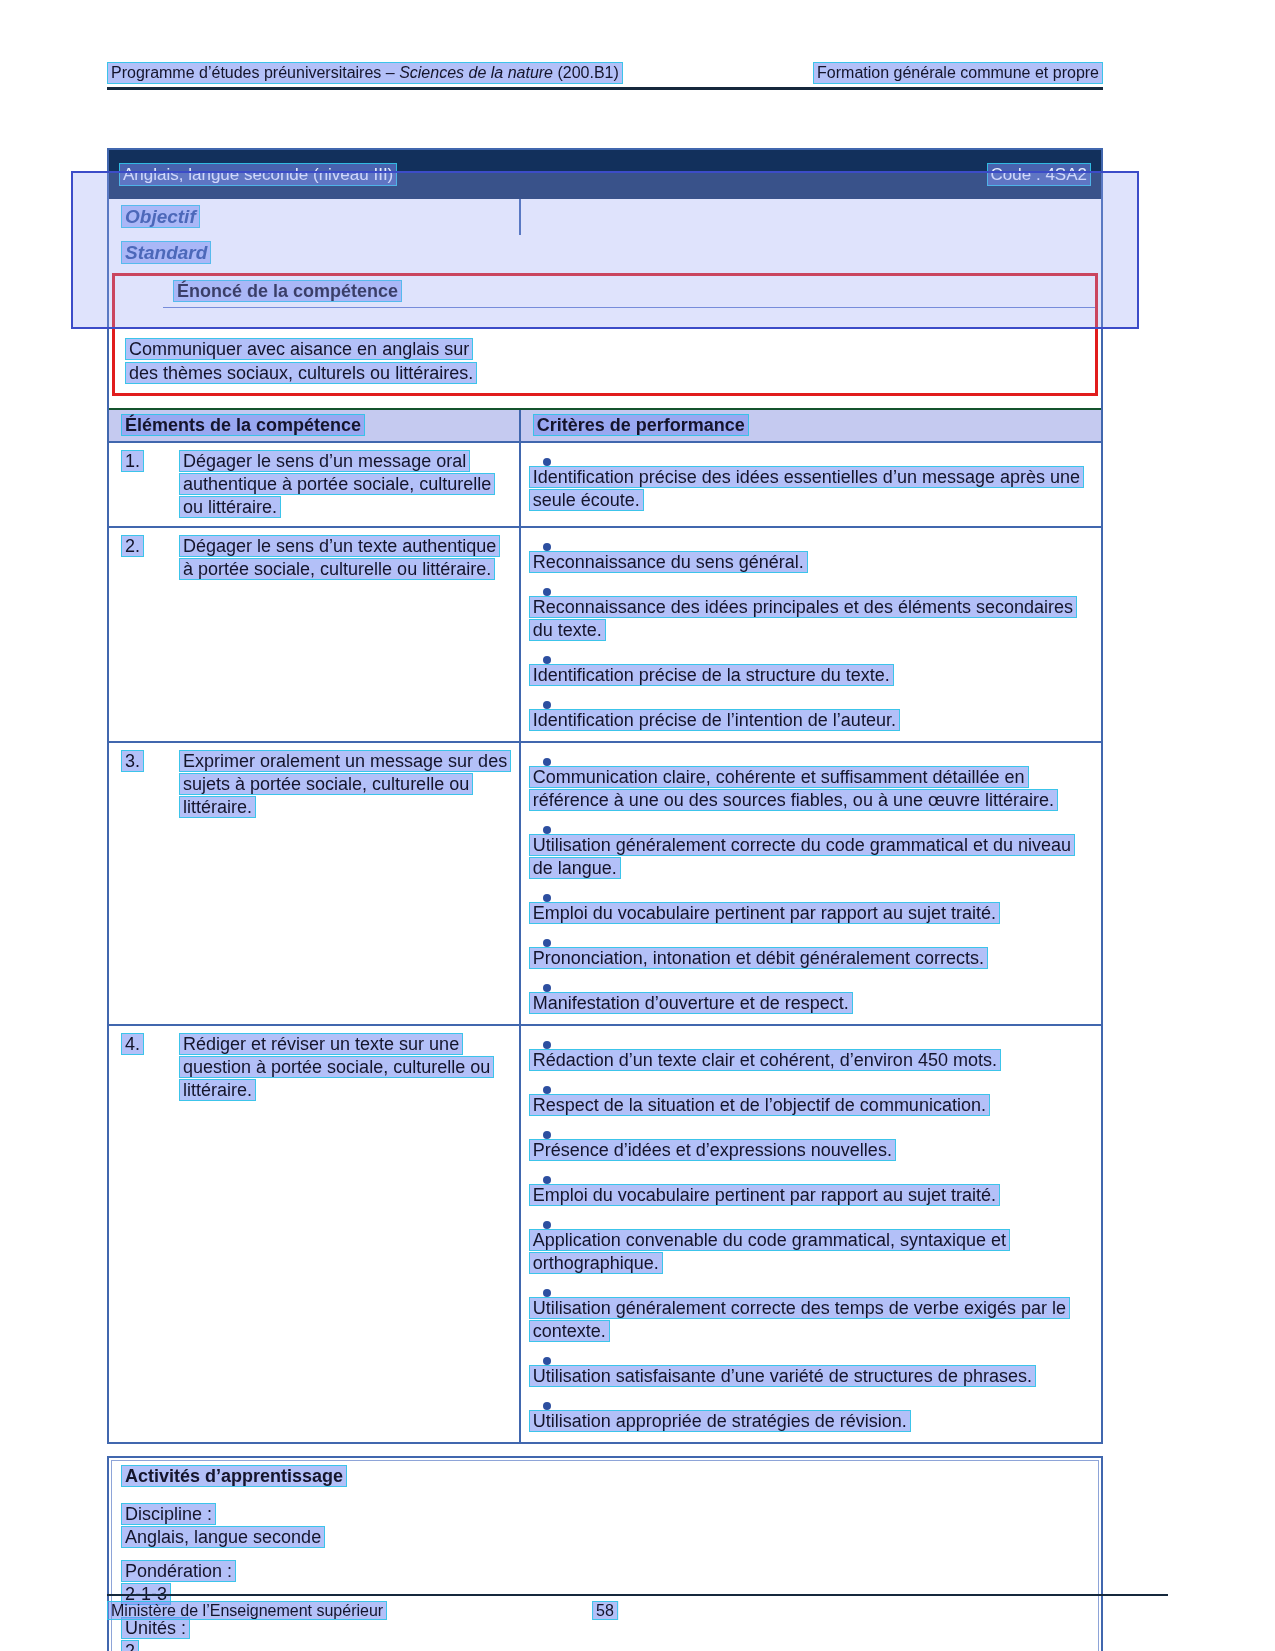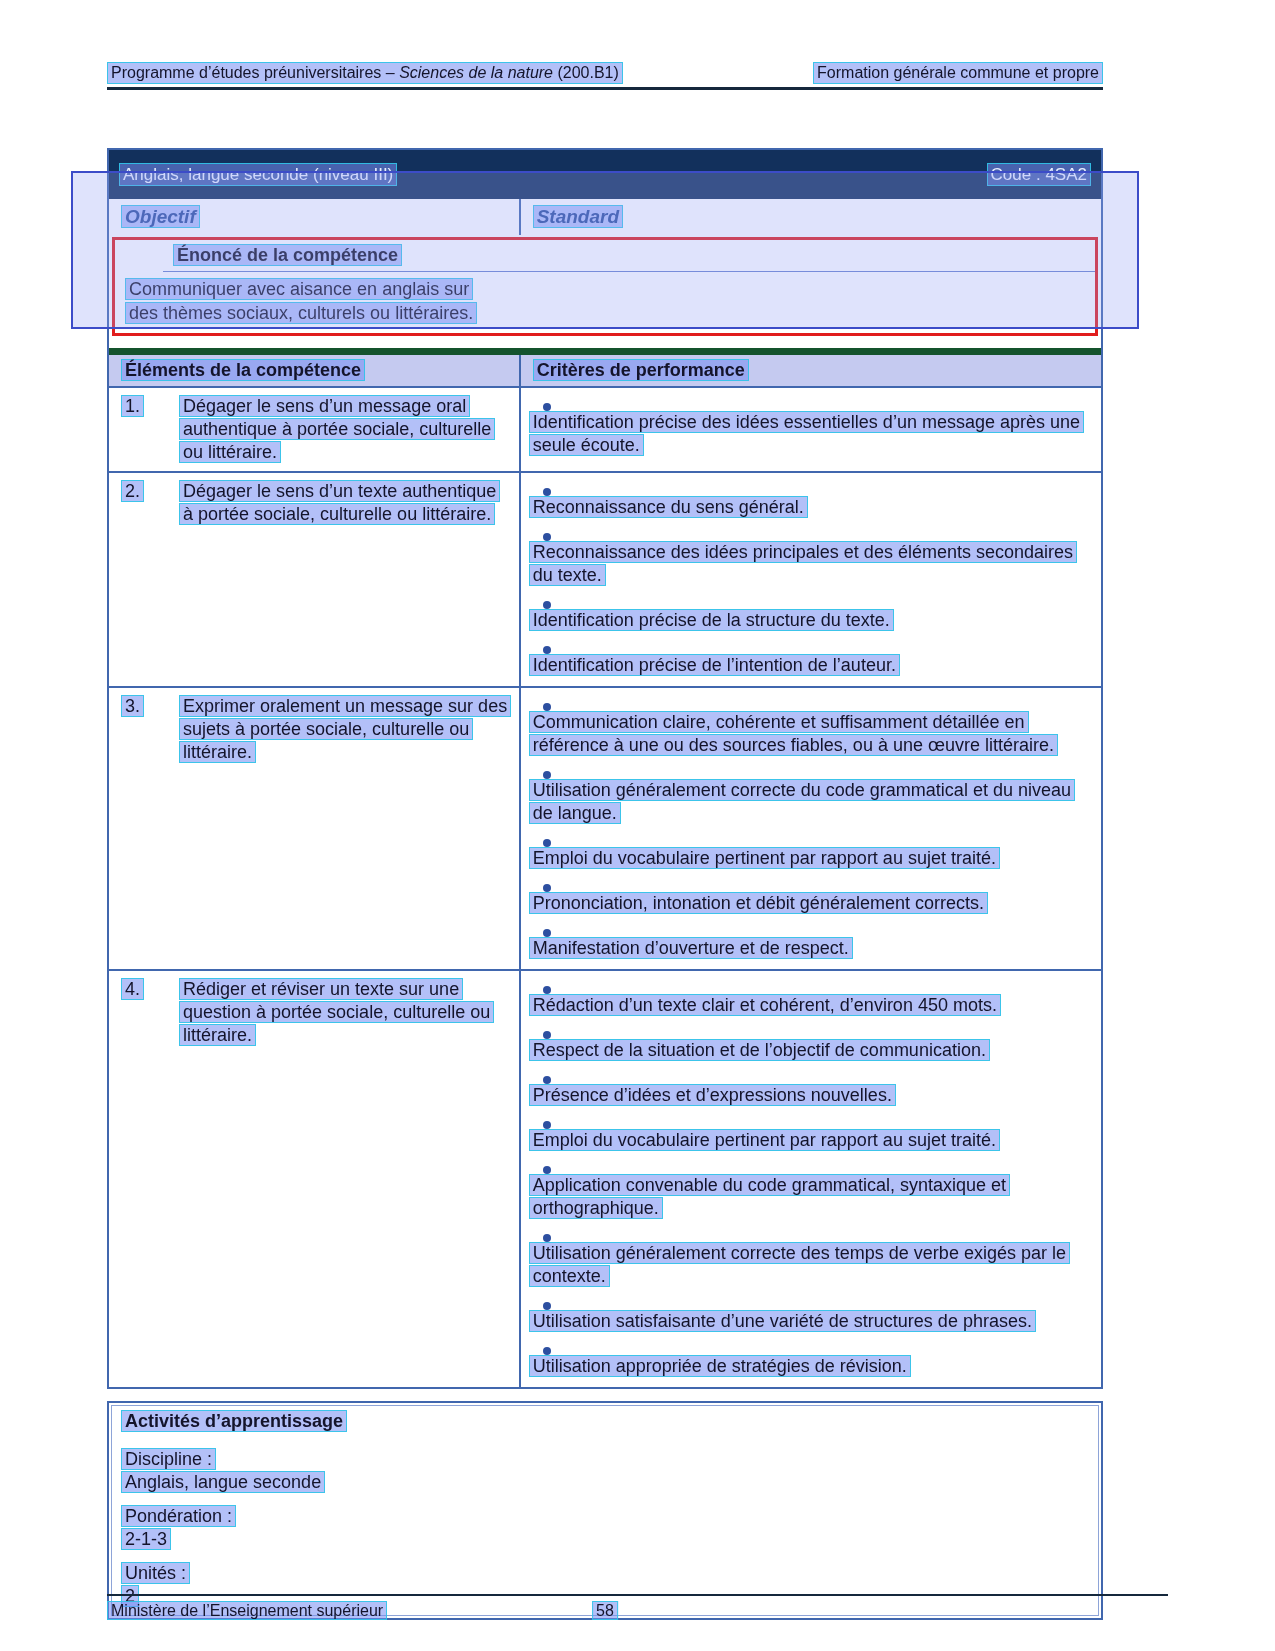--- a/index.html
+++ b/index.html
@@ -30,35 +30,35 @@
   .content { position:absolute; left:107px; top:148px; width:996px; }
 
   .main-table { border:2px solid #4167ae; background:#fff; }
 
   .title-bar {
     display:flex; justify-content:space-between; align-items:center;
     background:#12305c; color:#e8eeff;
     padding:13px 10px; font-size:17px; line-height:21px;
   }
 
-  .objstd-row { display:flex; }
+  .objstd-row { display:flex;flex-direction:column; }
   .objstd-row .cell-l, .objstd-row .cell-r { padding:6px 0 6px 12px; }
   .cell-l { width:41.5%; border-right:2px solid #4167ae; }
   .cell-r { width:58.5%; }
   .objstd {
     font-weight:bold; font-style:italic; font-size:19px; color:#2d4fa0; line-height:24px;
   }
 
   .enonce-box { margin:2px 3px 12px 3px; border:3px solid #e11d1d; background:#fff; }
   .enonce-heading { padding:4px 10px; border-bottom:1px solid #6b83cf; font-weight:bold; font-size:18px; line-height:23px;margin-left:48px; }
-  .enonce-text { padding:5px 20px 8px 10px; font-size:18px; line-height:24px; }
+  .enonce-text { padding:5px 20px 8px 10px; font-size:18px; line-height:24px;margin-top:24px; }
 
   .cols-header {
     display:flex; background:#c5caf0;
-    border-top:7px solid #14532d; border-bottom:2px solid #4167ae;
+    border-top:2px solid #14532d; border-bottom:2px solid #4167ae;
     font-weight:bold; font-size:18px; line-height:23px;
   }
   .cols-header .cell-l, .cols-header .cell-r { padding:4px 0 4px 12px; }
 
   .el-row { display:flex; border-bottom:2px solid #4167ae; }
   .el-row:last-child { border-bottom:none; }
   .el-row .cell-l { padding:7px 8px 7px 12px; display:flex; align-items:flex-start; }
   .el-row .cell-r { padding:7px 12px 7px 8px; }
   .el-num { width:36px; flex:none; font-size:18px; line-height:23px; }
   .el-text { flex:1; font-size:18px; line-height:23px;padding-left:22px; }

